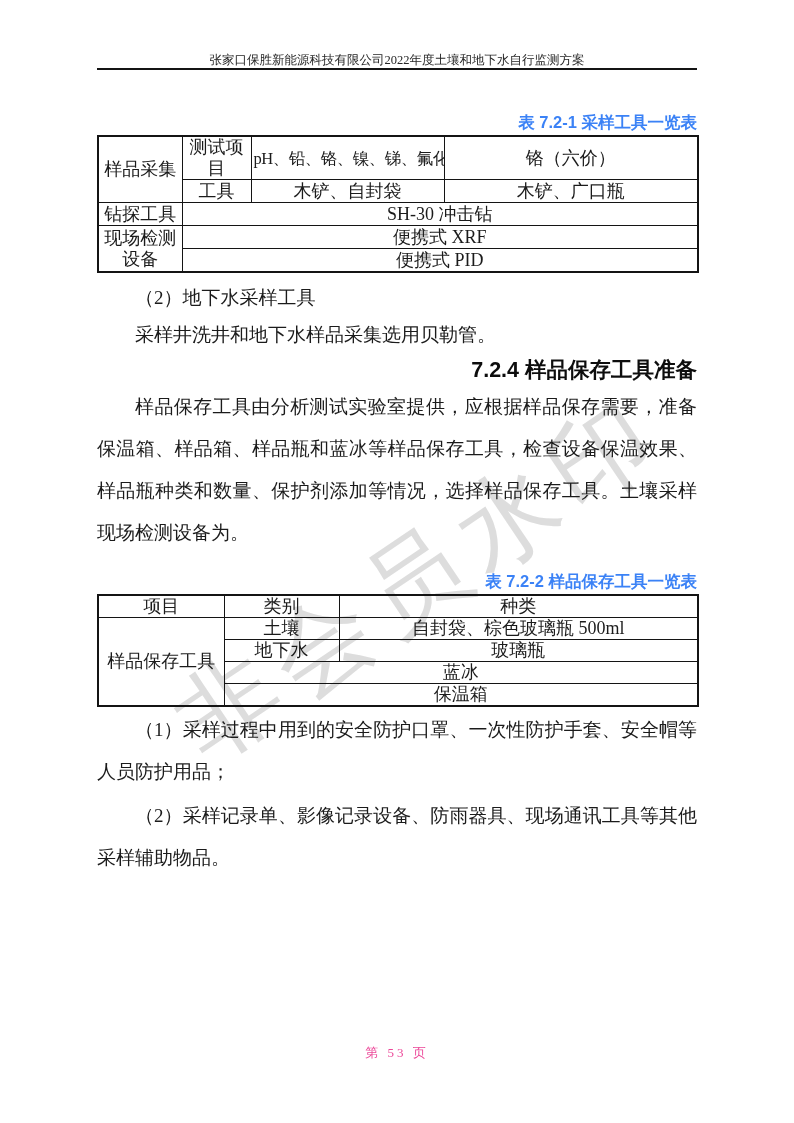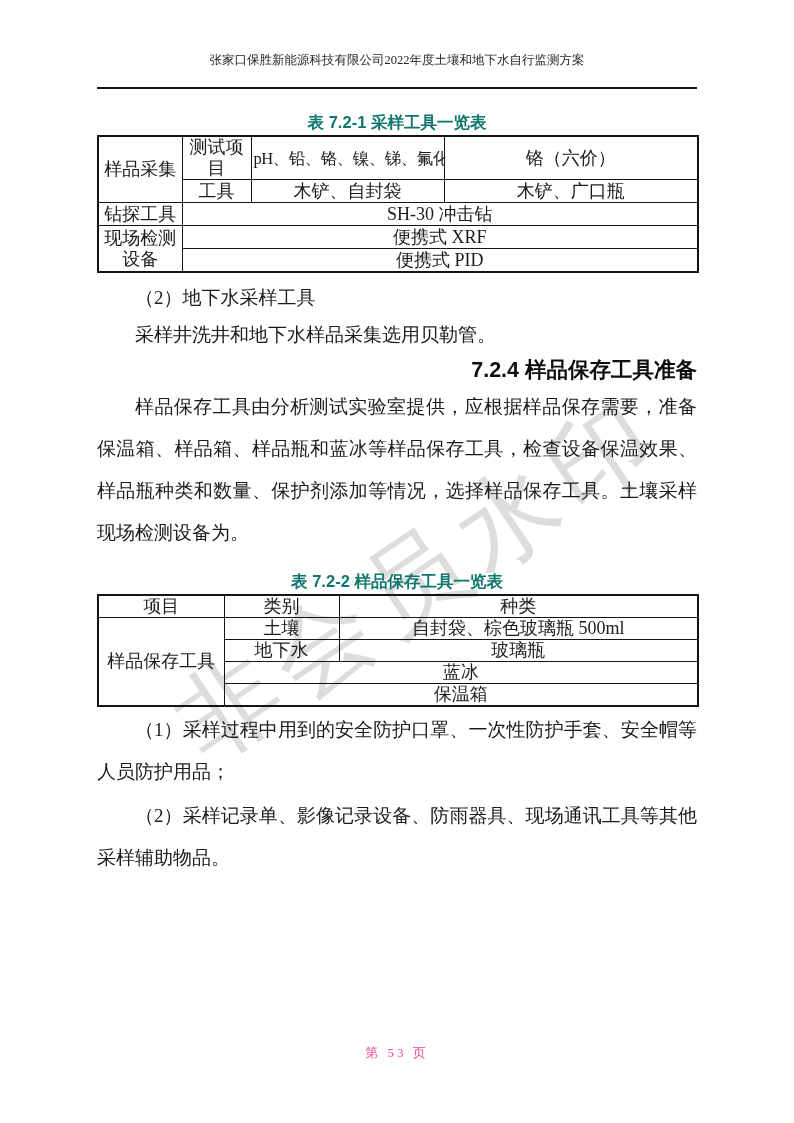--- a/index.html
+++ b/index.html
@@ -13,34 +13,34 @@
     position:absolute;left:138px;top:518px;width:572px;height:112px;
     font-family:"Liberation Sans","DejaVu Sans",sans-serif;
     font-size:100px;line-height:112px;letter-spacing:12px;white-space:nowrap;
     color:#c9c9c9;opacity:.62;transform:rotate(-34deg);transform-origin:50% 50%;
     z-index:0;user-select:none;pointer-events:none;
   }
   
   .header{
     position:absolute;top:52px;left:97px;width:600px;z-index:1;
     text-align:center;font-size:12.5px;line-height:16px;color:#262626;
-    padding-bottom:19px;border-bottom:2px solid #141414;
+    padding-bottom:0;border-bottom:2px solid #141414;
   }
   
   .footer{
     position:absolute;top:1044px;left:0;width:794px;z-index:1;
     text-align:center;font-size:13px;color:#ec4899;letter-spacing:3px;
   }
   .content{position:absolute;top:96px;left:97px;width:600px;z-index:1;}
   p{margin:0;}
   .body{font-size:19px;line-height:26px;text-align:justify;}
   .indent{text-indent:38px;}
   .caption{
     font-family:"Liberation Sans","DejaVu Sans",sans-serif;font-weight:bold;
-    font-size:16.5px;line-height:19px;text-align:center;color:#0f766e;
+    font-size:16.5px;line-height:19px;text-align:right;color:#3b82f6;
   }
   .caption1{margin-top:17px;}
   .caption2{margin-top:18px;}
   table{border-collapse:collapse;table-layout:fixed;width:600px;}
   .t{border:2px solid #141414;font-size:18px;}
   .t td{
     border:1px solid #141414;text-align:center;vertical-align:middle;
     padding:0 2px;line-height:21px;overflow:hidden;
   }
   .t1{margin-top:3px;}

